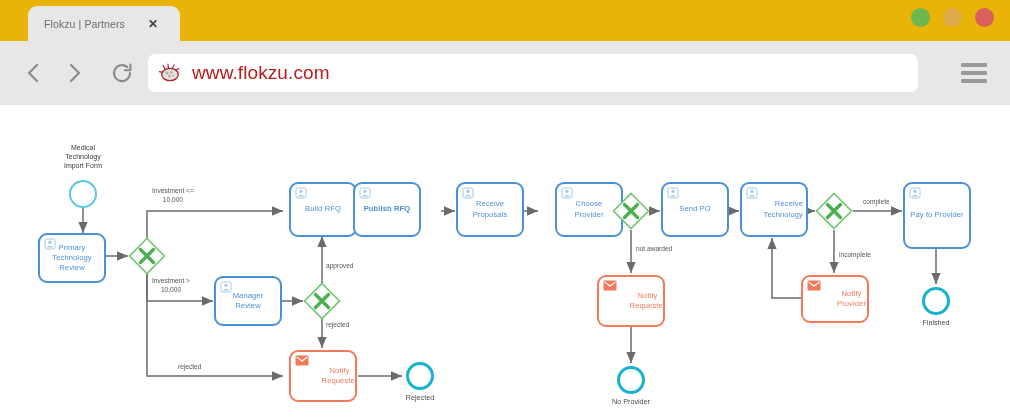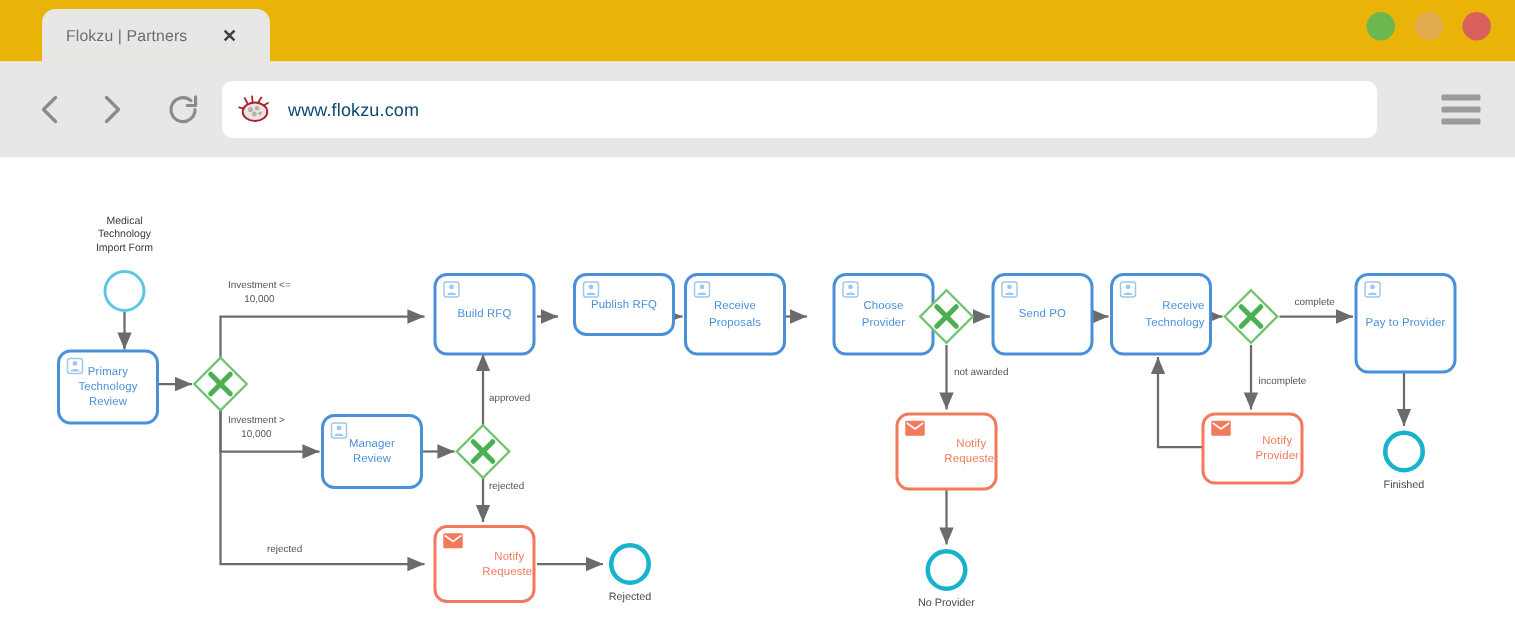--- a/index.html
+++ b/index.html
@@ -45,21 +45,21 @@
     width: 36px; height: 36px; display: flex; align-items: center; justify-content: center;
     color: #8b8b8b;
   }
   .navbtn svg { display: block; }
   .urlbar {
     position: absolute; left: 148px; top: 13px; width: 770px; height: 38px;
     background: #ffffff; border-radius: 7px;
     display: flex; align-items: center; padding-left: 10px; gap: 10px;
   }
   .favicon { width: 24px; height: 22px; flex: none; }
-  .url-text { font-size: 12px; color: #0c4a6e; letter-spacing: .1px; }
+  .url-text { font-size: 19px; color: #b91c1c; letter-spacing: .1px; }
   .menu-btn {
     position: absolute; right: 23px; top: 50%; transform: translateY(-50%);
     width: 26px; height: 20px; display: flex; flex-direction: column;
     justify-content: space-between;
   }
   .menu-btn i { display: block; height: 4px; background: #9a9a9a; border-radius: 1px; }
 
   
   #canvas {
     position: absolute; left: 0; top: 105px;
@@ -306,21 +306,21 @@
     <span class="ticon">
       <svg width="12" height="12" viewBox="0 0 12 12">
           <rect x="1" y="1" width="10" height="10" rx="1.6" fill="none" stroke="#9fc8ea" stroke-width="1"></rect>
           <circle cx="6" cy="4.3" r="1.6" fill="#9fc8ea"></circle>
           <path d="M3 9.6 C3 7.4 9 7.4 9 9.6 z" fill="#9fc8ea"></path>
         </svg>
     </span>
     <span class="tlabel">Build RFQ</span>
   </div>
 
-  <div class="node task" style="left:382px; top:77px; width:68px; height:42px;">
+  <div class="node task" style="left:353px; top:77px; width:68px; height:55px;font-weight:bold;">
     <span class="ticon">
       <svg width="12" height="12" viewBox="0 0 12 12">
           <rect x="1" y="1" width="10" height="10" rx="1.6" fill="none" stroke="#9fc8ea" stroke-width="1"></rect>
           <circle cx="6" cy="4.3" r="1.6" fill="#9fc8ea"></circle>
           <path d="M3 9.6 C3 7.4 9 7.4 9 9.6 z" fill="#9fc8ea"></path>
         </svg>
     </span>
     <span class="tlabel">Publish RFQ</span>
   </div>
 

